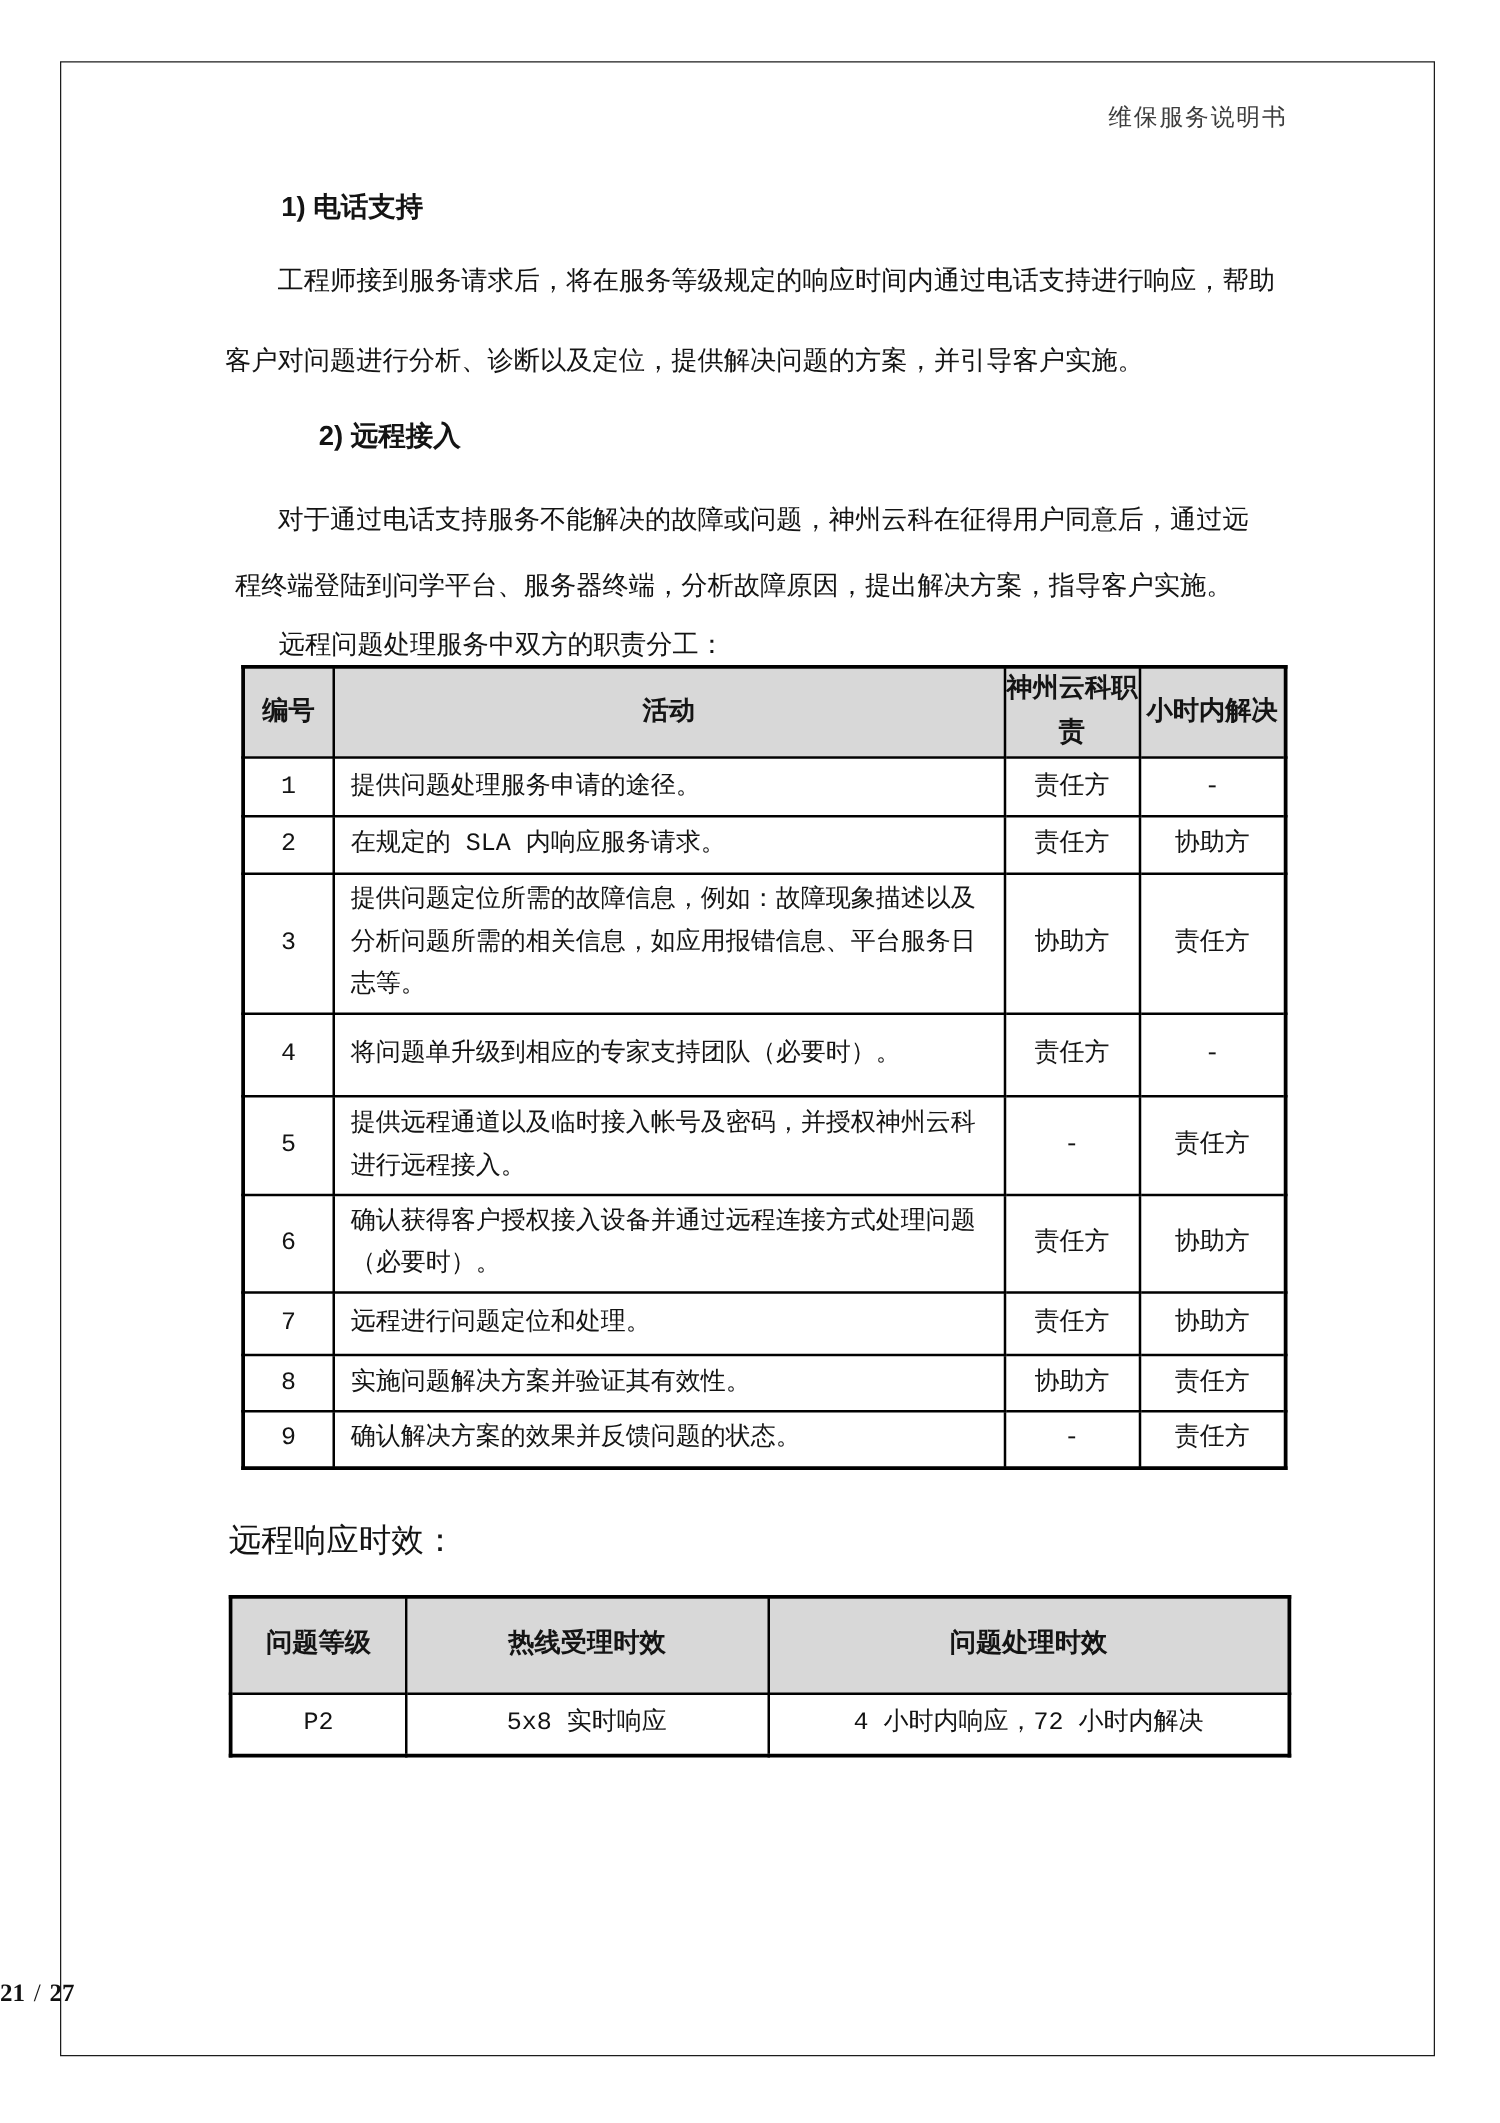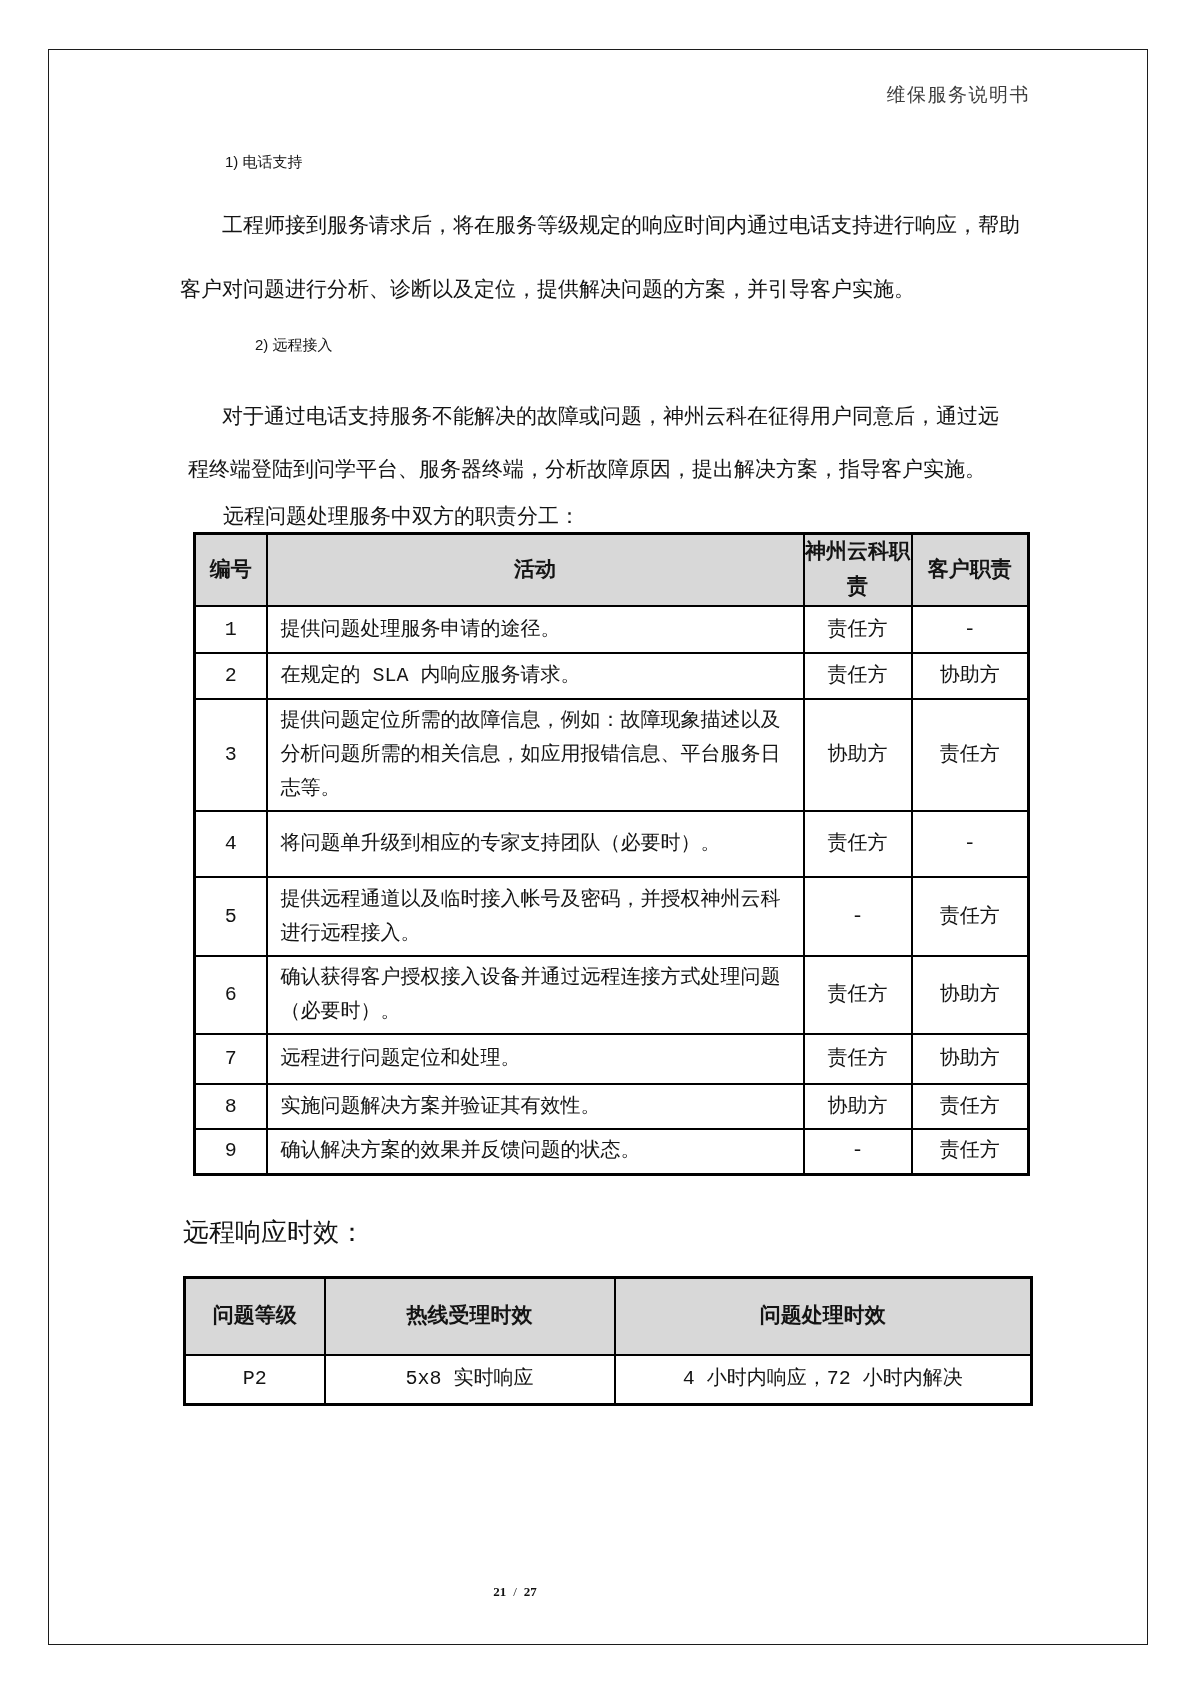--- a/index.html
+++ b/index.html
@@ -26,21 +26,21 @@
     width:1030px;
     text-align:right;
     font-family:"Liberation Serif", serif;
     font-size:19px;
     letter-spacing:1.5px;
     color:#3d3d3d;
     line-height:1.2;
   }
 
   .txt { position:absolute; line-height:1.15; white-space:nowrap; }
-  .sec-heading { font-size:15px; font-weight:normal; }
+  .sec-heading { font-size:22px; font-weight:bold; }
   .body-line   { font-size:21px; }
   .intro-line  { font-size:21px; }
   .big-heading { font-size:26px; }
 
   table.tbl {
     position:absolute;
     border-collapse:collapse;
     table-layout:fixed;
     border:3px solid #000;
     font-family:Liberation Mono, monospace;
@@ -81,23 +81,22 @@
   #resp-table tr.r8 { height:45px; }
 
   #time-table { left:183px; top:1276px; width:847px;border-radius:30px; }
   #time-table tr.hdr { height:77px; }
   #time-table tr.row { height:50px; }
 
   .page-footer {
     position:absolute;
     top:1584px; left:0;
     width:1030px;
-    text-align:center;
     font-family:"Liberation Serif", serif;
-    font-size:13px;
+    font-size:20px;
     color:#111;
   }
   .page-footer .pf-num { font-weight:bold; }
   .page-footer .pf-sep { font-weight:normal; padding:0 7px; }
 </style>
 </head>
 <body>
 
 <div class="page-border"></div>
 
@@ -117,21 +116,21 @@
     <col style="width:72px">
       <col style="width:537px">
       <col style="width:108px">
       <col style="width:117px">
   </colgroup>
   <tbody>
       <tr class="hdr">
     <th>编号</th>
     <th>活动</th>
     <th>神州云科职责</th>
-    <th>客户职责</th>
+    <th>小时内解决</th>
   </tr>
   <tr class="r0">
     <td>1</td>
     <td class="activity">提供问题处理服务申请的途径。</td>
     <td>责任方</td>
     <td>-</td>
   </tr>
   <tr class="r1">
     <td>2</td>
     <td class="activity">在规定的 SLA 内响应服务请求。</td>

